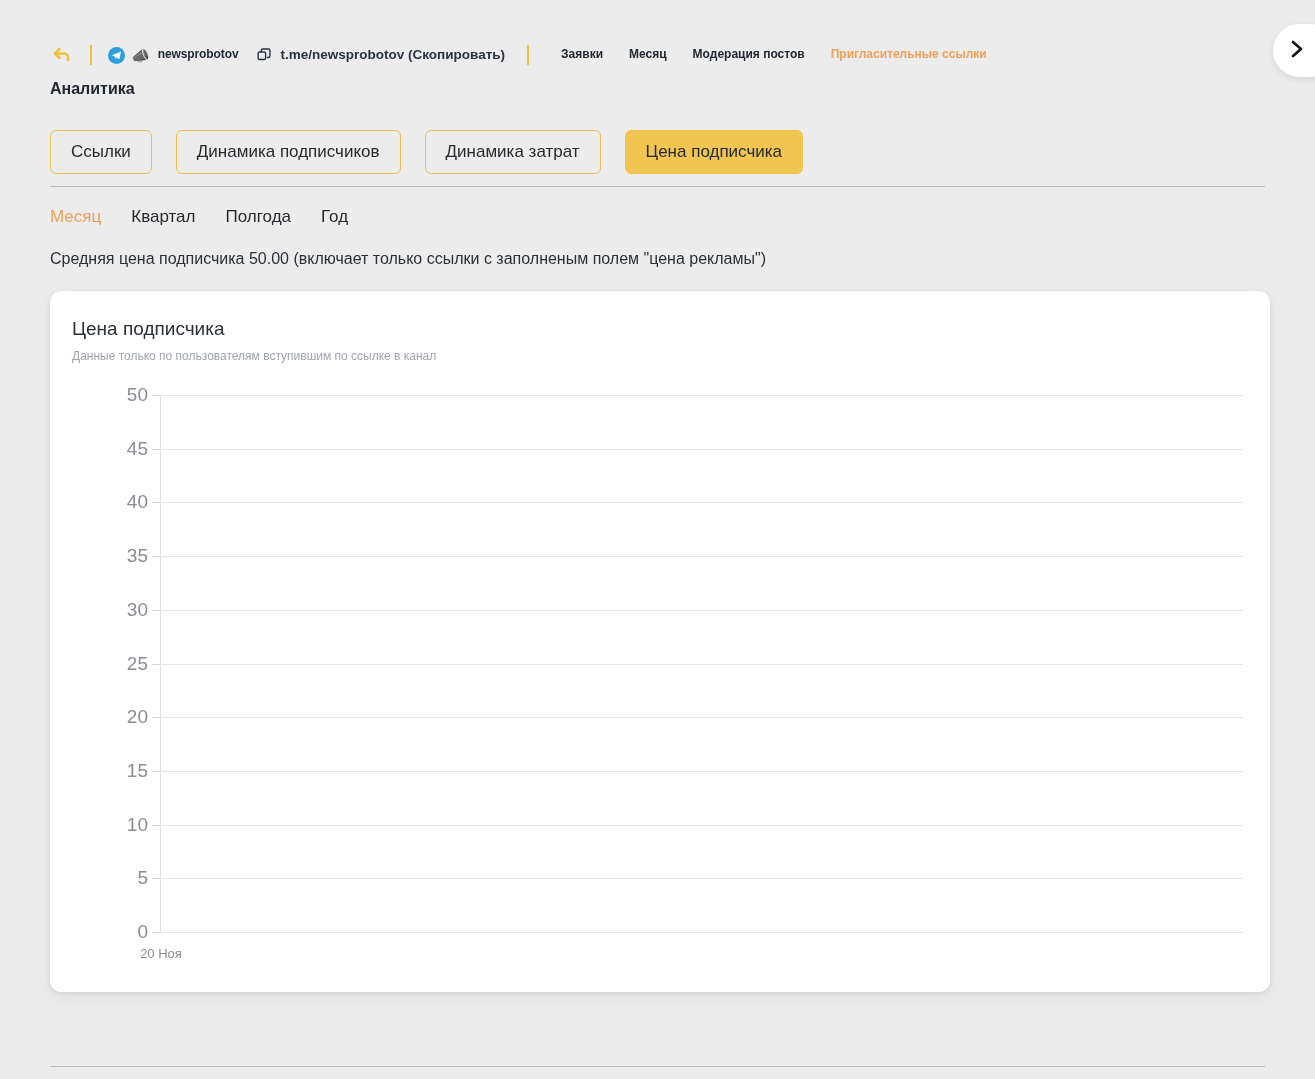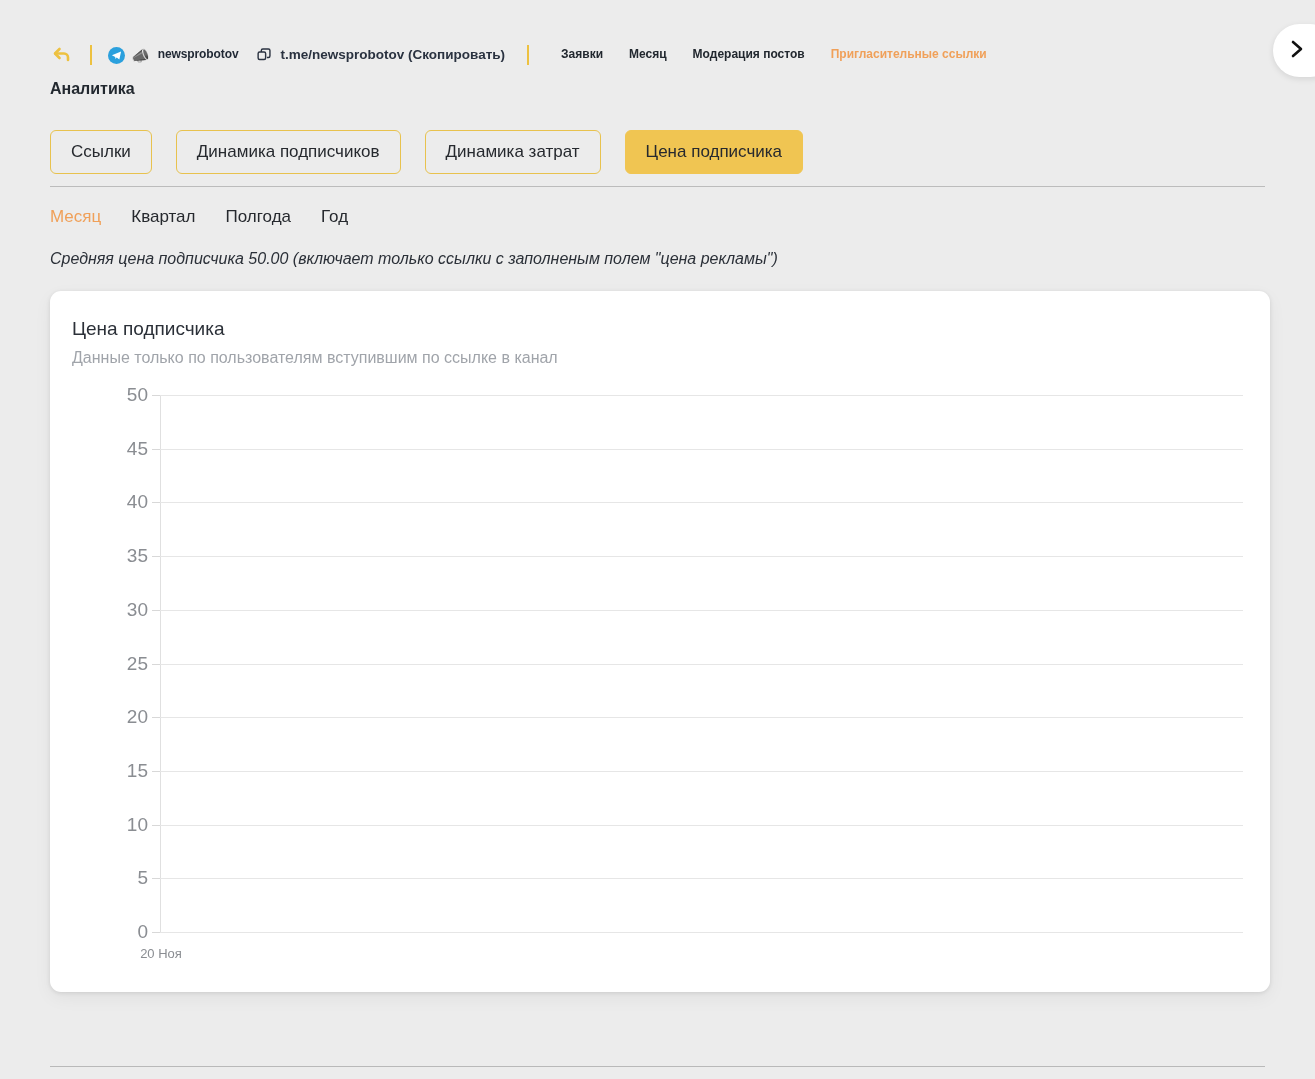--- a/index.html
+++ b/index.html
@@ -151,21 +151,20 @@
     cursor: pointer;
   }
   .period.active { color: #f0a059; text-align: center; }
 
   .avg-note {
     position: absolute;
     left: 50px;
     top: 250px;
     font-size: 16px;
     color: #2b3038;
-    font-style: italic;
   }
 
   
   .card {
     position: absolute;
     left: 50px;
     top: 291px;
     width: 1220px;
     height: 701px;
     background: #ffffff;
@@ -176,21 +175,21 @@
     position: absolute;
     left: 22px;
     top: 27px;
     font-size: 19px;
     color: #2b3038;
   }
   .card-sub {
     position: absolute;
     left: 22px;
     top: 58px;
-    font-size: 16px;
+    font-size: 12px;
     color: #a0a4aa;
   }
 
   .plot {
     position: absolute;
     left: 0px;
     top: 95px;
     width: 1220px;
     height: 580px;
   }

